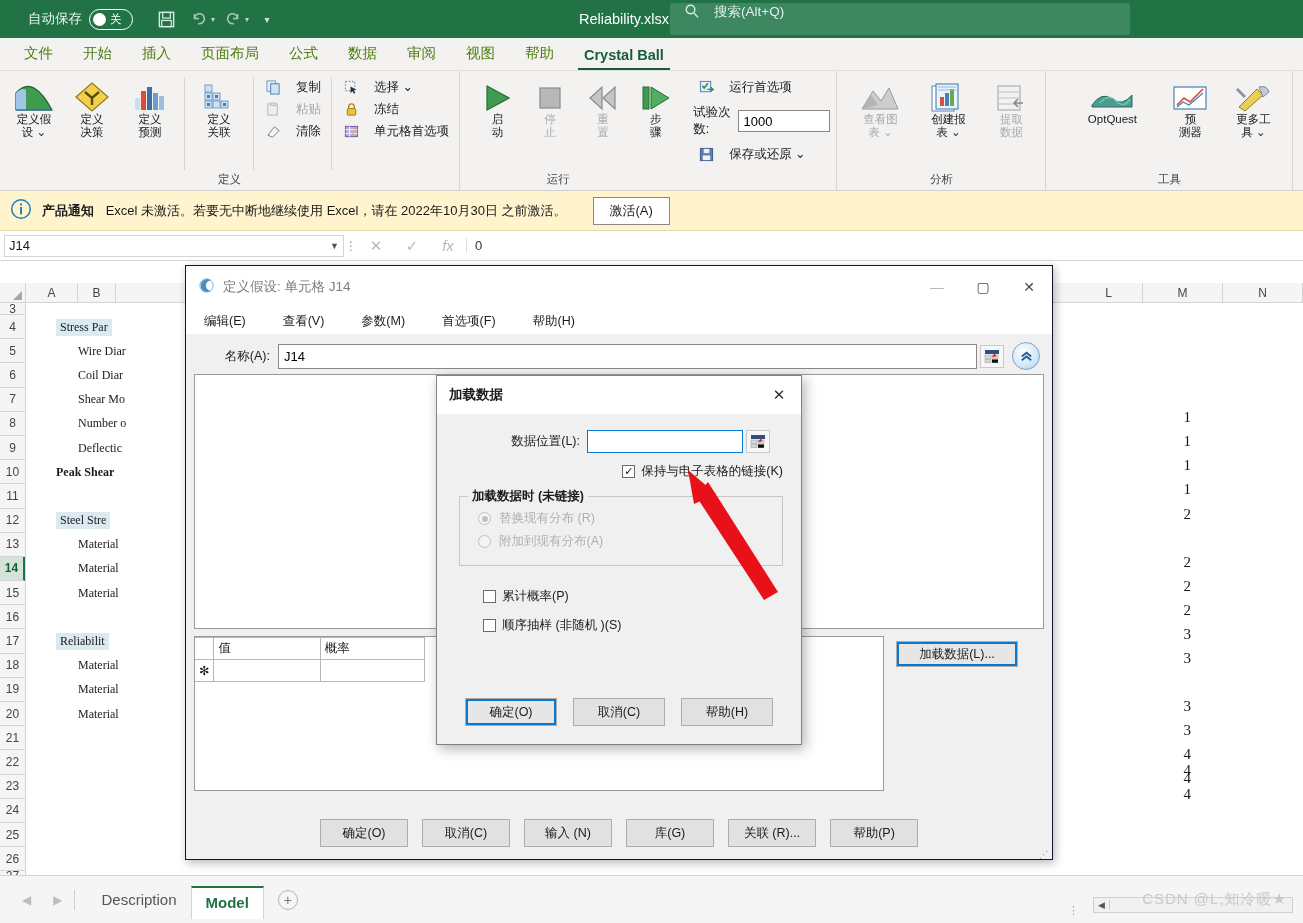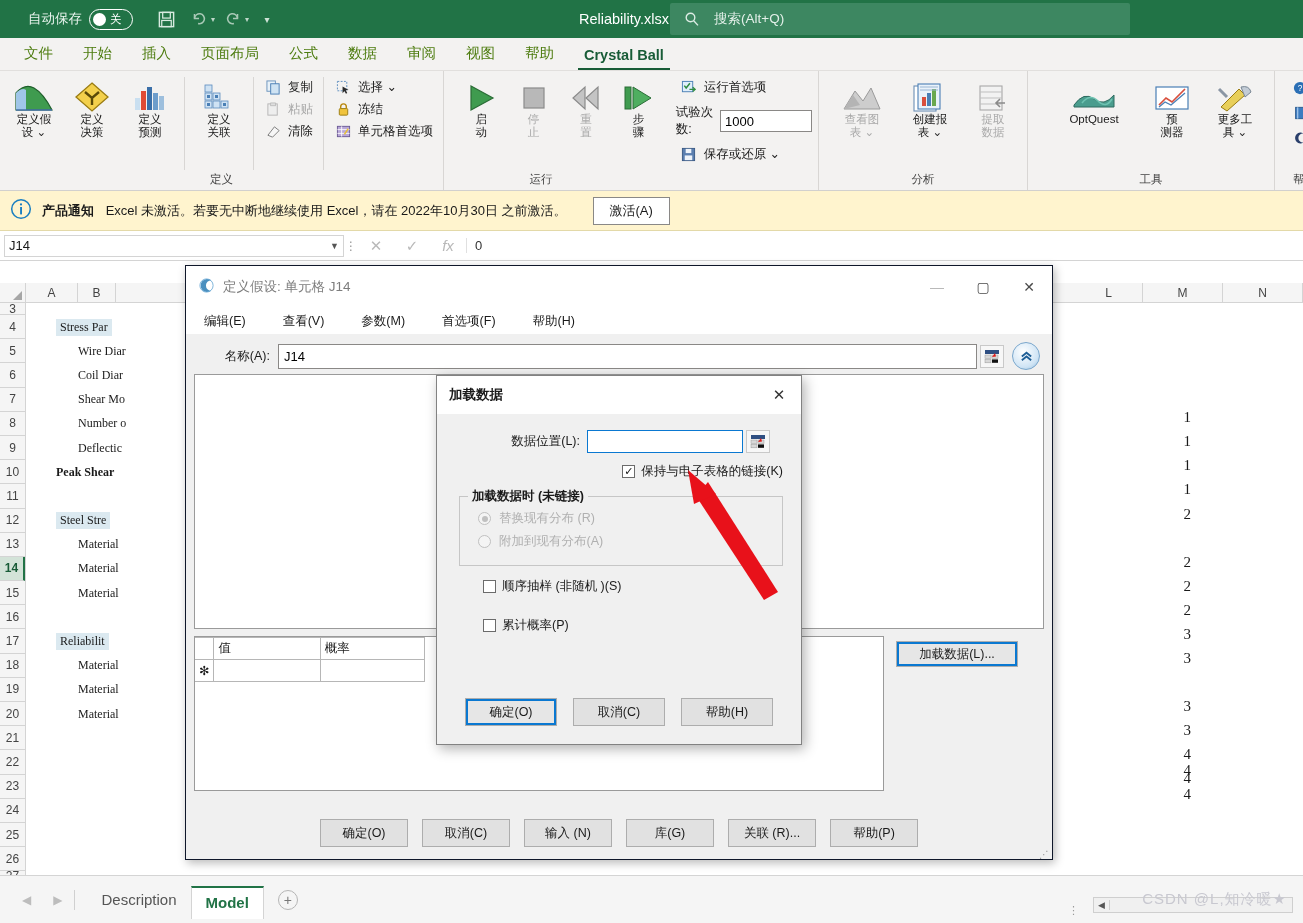--- a/index.html
+++ b/index.html
@@ -27,21 +27,21 @@
   .qat .qbtn { width:30px; height:28px; display:flex; align-items:center; justify-content:center; color:#cfe3d7; }
   .qat .qbtn.enabled { color:#ffffff; }
   .caret { font-size:8px; margin-left:-6px; color:#bdd6c8; }
   .doctitle {
     position:absolute; left:0; right:0; text-align:center;
     font-size:14.5px; color:#ffffff; pointer-events:none;
   }
   .doctitle .ro { color:#d3e6da; }
   #searchbox {
     position:absolute; left:670px; top:3px; width:460px; height:32px;
-    background:#3d8761; border-radius:2px; display:flex; align-items:center;
+    background:#3d8761; border-radius:2px; display:flex; 
     padding-left:14px; gap:14px; color:#e3f0e9; font-size:13.5px;
   }
 
   
   #ribbon-tabs {
     height:33px; background:#f3f2f1; display:flex; align-items:flex-end;
     padding-left:10px; gap:2px; border-bottom:1px solid #e1dfdd;
   }
   .rtab {
     padding:4px 14px 7px 14px; font-size:14.5px; color:#4d7c0f;
@@ -66,21 +66,21 @@
   .bigbtn {
     width:56px; display:flex; flex-direction:column; align-items:center;
     padding-top:4px; font-size:11.5px; line-height:1.15; color:#202020; text-align:center;
   }
   .bigbtn.wide { width:66px; }
   .bigbtn .ico { height:34px; display:flex; align-items:flex-end; justify-content:center; }
   .bigbtn.dis { color:#a8a8a8; }
   .vsep { width:1px; background:#d8d6d4; align-self:stretch; margin:2px 4px; }
 
   .smallcol { display:flex; flex-direction:column; gap:3px; padding-top:3px; }
-  .smallbtn { display:flex; align-items:center; gap:6px; font-size:12.5px; padding:1px 4px; white-space:nowrap;}
+  .smallbtn { display:flex; align-items:center; gap:14px; font-size:12.5px; padding:1px 4px; white-space:nowrap;}
   .smallbtn.dis { color:#a8a8a8; }
   .sico { width:18px; height:17px; display:flex; align-items:center; justify-content:center; }
 
   .trials { display:flex; align-items:center; gap:6px; font-size:12.5px; }
   .trials input {
     width:92px; height:22px; border:1px solid #8a8886; background:#fff;
     font-family:"Liberation Sans",sans-serif; font-size:13px; padding:0 4px;
   }
 
   
@@ -887,27 +887,27 @@
           <span class="dot"></span>
         </span>
       <span>替换现有分布 (R)</span>
     </div>
     <div class="radiorow">
       <span class="radio"></span>
       <span>附加到现有分布(A)</span>
     </div>
   </div>
 
+  <div class="chkrow" style="padding:22px 0 0 46px;">
+    <span class="chk"></span>
+    <span>累计概率(P)</span>
+  </div>
   <div class="chkrow" style="padding:12px 0 0 46px;">
     <span class="chk"></span>
     <span>顺序抽样 (非随机 )(S)</span>
-  </div>
-  <div class="chkrow" style="padding:22px 0 0 46px;">
-    <span class="chk"></span>
-    <span>累计概率(P)</span>
   </div>
 
   <div class="lbtns">
     <div class="lbtn default">确定(O)</div>
     <div class="lbtn">取消(C)</div>
     <div class="lbtn">帮助(H)</div>
   </div>
 </div>
 
 <svg id="arrow" viewBox="0 0 140 140">

